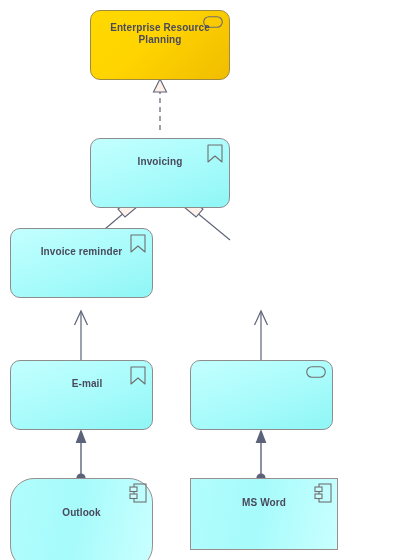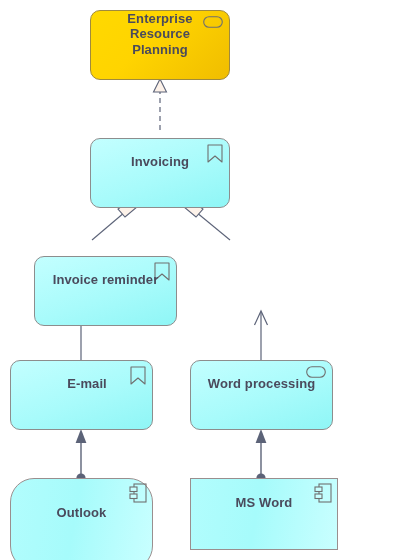--- a/index.html
+++ b/index.html
@@ -29,21 +29,21 @@
   .node {
     position: absolute;
     box-sizing: border-box;
     border: 1px solid #8d8d8d;
     display: flex;
     align-items: center;
     justify-content: center;
     overflow: visible;
   }
   .node .label {
-    font-size: 13px;
+    font-size: 10px;
     font-weight: bold;
     color: #4a4a5c;
     letter-spacing: 0.1px;
     text-align: center;
     line-height: 1.2;
     padding: 0 16px;
     user-select: none;
     position: relative;
     top: -11px;
   }
@@ -134,21 +134,21 @@
 
   <div class="node rounded app-cyan" style="left:90px; top:138px; width:140px; height:70px;">
     <span class="corner-icon">
       <svg width="16" height="19" viewBox="0 0 16 19">
         <path d="M 1,1 L 15,1 L 15,18 L 8,12 L 1,18 Z" fill="none" stroke="#6f6f6f" stroke-width="1.1" stroke-linejoin="round"></path>
       </svg>
     </span>
     <span class="label">Invoicing</span>
   </div>
 
-  <div class="node rounded app-cyan" style="left:10px; top:256px; width:143px; height:70px;margin-left:24px;">
+  <div class="node rounded app-cyan" style="left:10px; top:228px; width:143px; height:70px;">
     <span class="corner-icon">
       <svg width="16" height="19" viewBox="0 0 16 19">
         <path d="M 1,1 L 15,1 L 15,18 L 8,12 L 1,18 Z" fill="none" stroke="#6f6f6f" stroke-width="1.1" stroke-linejoin="round"></path>
       </svg>
     </span>
     <span class="label">Invoice reminder</span>
   </div>
 
 
   <div class="node rounded app-cyan" style="left:10px; top:360px; width:143px; height:70px;padding-left:11px;">
@@ -159,21 +159,20 @@
     </span>
     <span class="label">E-mail</span>
   </div>
 
   <div class="node rounded app-cyan" style="left:190px; top:360px; width:143px; height:70px;">
     <span class="corner-icon">
       <svg width="20" height="12" viewBox="0 0 20 12">
         <rect x="0.7" y="0.7" width="18.6" height="10.6" rx="5.3" ry="5.3" fill="none" stroke="#6f6f6f" stroke-width="1.1"></rect>
       </svg>
     </span>
-    <span class="label">Word processing</span>
   </div>
 
   <div class="node square comp-cyan" style="left:10px; top:478px; width:143px; height:92px;border-radius:24px;">
     <span class="corner-icon comp">
       <svg width="18" height="20" viewBox="0 0 18 20">
         <rect x="5" y="1" width="12" height="18" fill="none" stroke="#6f6f6f" stroke-width="1.1"></rect>
         <rect x="1" y="4" width="7" height="4.5" fill="#c9ffff" stroke="#6f6f6f" stroke-width="1.1"></rect>
         <rect x="1" y="11" width="7" height="4.5" fill="#c9ffff" stroke="#6f6f6f" stroke-width="1.1"></rect>
       </svg>
     </span>

